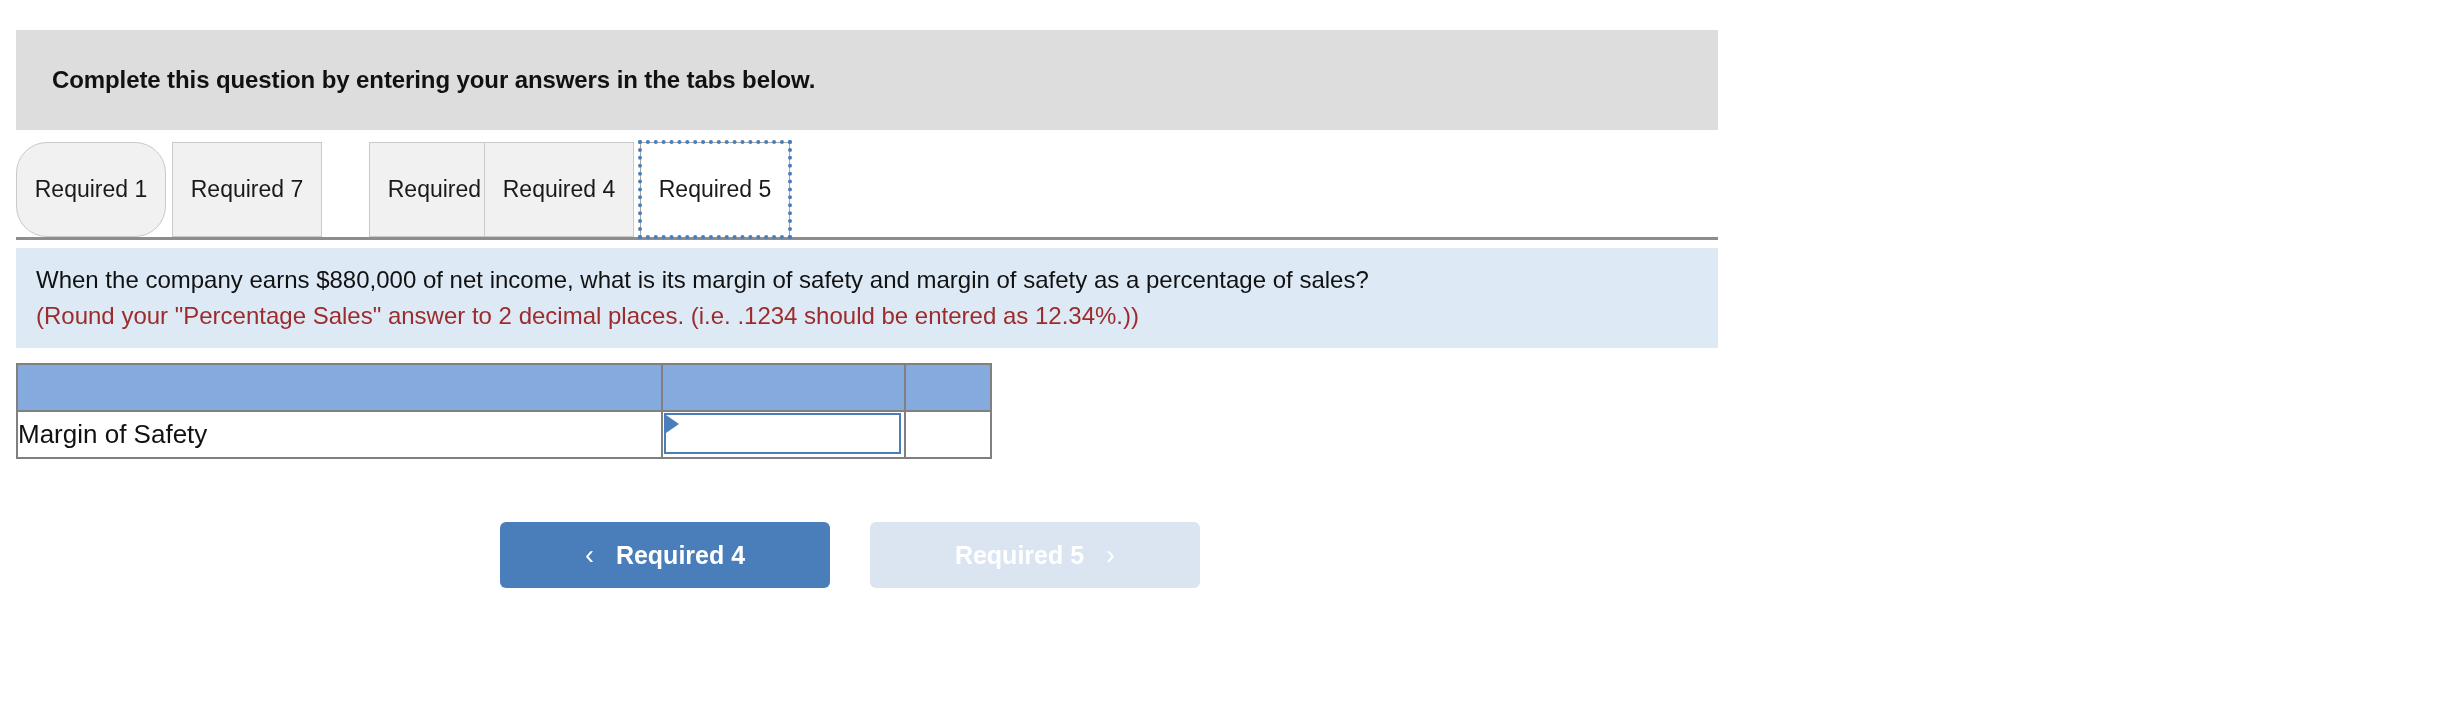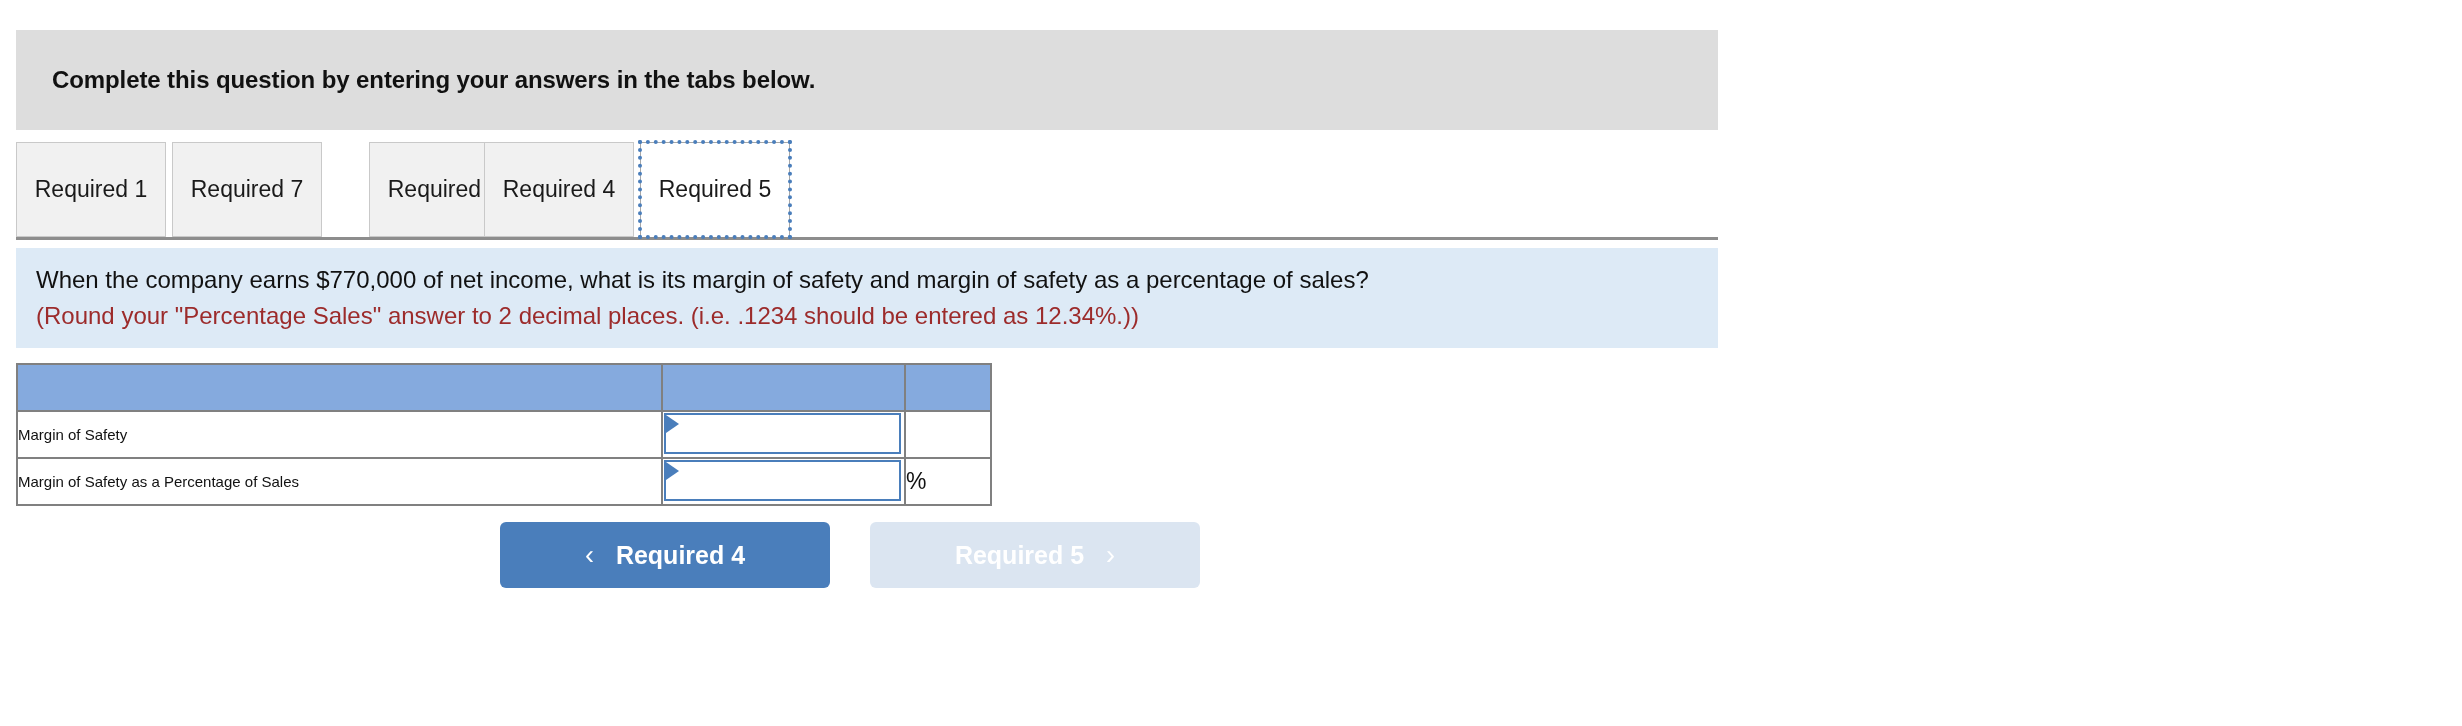--- a/index.html
+++ b/index.html
@@ -128,21 +128,21 @@
   .answer-table tr.header-row td {
     height: 47px;
     background: #85aade;
   }
   .answer-table tr.data-row td {
     height: 47px;
     background: #ffffff;
   }
   .row-label {
     padding-left: 8px;
-    font-size: 15px;
+    font-size: 26px;
     color: #111111;
     white-space: nowrap;
   }
   .cell-unit {
     padding-left: 10px;
     font-size: 23px;
     color: #111111;
   }
 
   .input-cell {
@@ -217,55 +217,47 @@
 </head>
 <body>
 
 <div class="page">
 
   <div class="instruction-banner">
     <div class="instruction-text">Complete this question by entering your answers in the tabs below.</div>
   </div>
 
   <div class="tab-strip">
-    <div class="tab" style="left:0px;width:150px;">Required 1</div>
+    <div class="tab" style="left:0px;width:150px;border-radius:31px;">Required 1</div>
     <div class="tab" style="left:156px;width:150px;">Required 7</div>
     <div class="tab" style="left:312px;width:150px;margin-left:41px;">Required 3</div>
     <div class="tab" style="left:468px;width:150px;">Required 4</div>
     <div class="tab active" style="left:624px;width:150px;">Required 5</div>
   </div>
 
   <div class="question-panel">
-    <div class="question-line">When the company earns $770,000 of net income, what is its margin of safety and margin of safety as a percentage of sales?</div>
+    <div class="question-line">When the company earns $880,000 of net income, what is its margin of safety and margin of safety as a percentage of sales?</div>
     <div class="question-note">(Round your "Percentage Sales" answer to 2 decimal places. (i.e. .1234 should be entered as 12.34%.))</div>
   </div>
 
   <table class="answer-table">
     <tbody>
         <tr class="header-row">
       <td class="col-label"></td>
       <td class="col-input"></td>
       <td class="col-unit"></td>
     </tr>
     <tr class="data-row">
       <td class="col-label row-label">Margin of Safety</td>
       <td class="col-input input-cell">
         <span class="caret-marker"></span>
         <input class="answer-input" type="text" value="" placeholder="" style="">
       </td>
       <td class="col-unit cell-unit"></td>
     </tr>
-    <tr class="data-row">
-      <td class="col-label row-label">Margin of Safety as a Percentage of Sales</td>
-      <td class="col-input input-cell">
-        <span class="caret-marker"></span>
-        <input class="answer-input" type="text" value="" placeholder="" style="">
-      </td>
-      <td class="col-unit cell-unit">%</td>
-    </tr>
   </tbody>
     </table>
 
   <div class="nav-row">
     <button class="nav-btn prev">
       <span class="chev">‹</span>
       <span>Required 4</span>
     </button>
     <button class="nav-btn next" disabled="">
       <span>Required 5</span>

